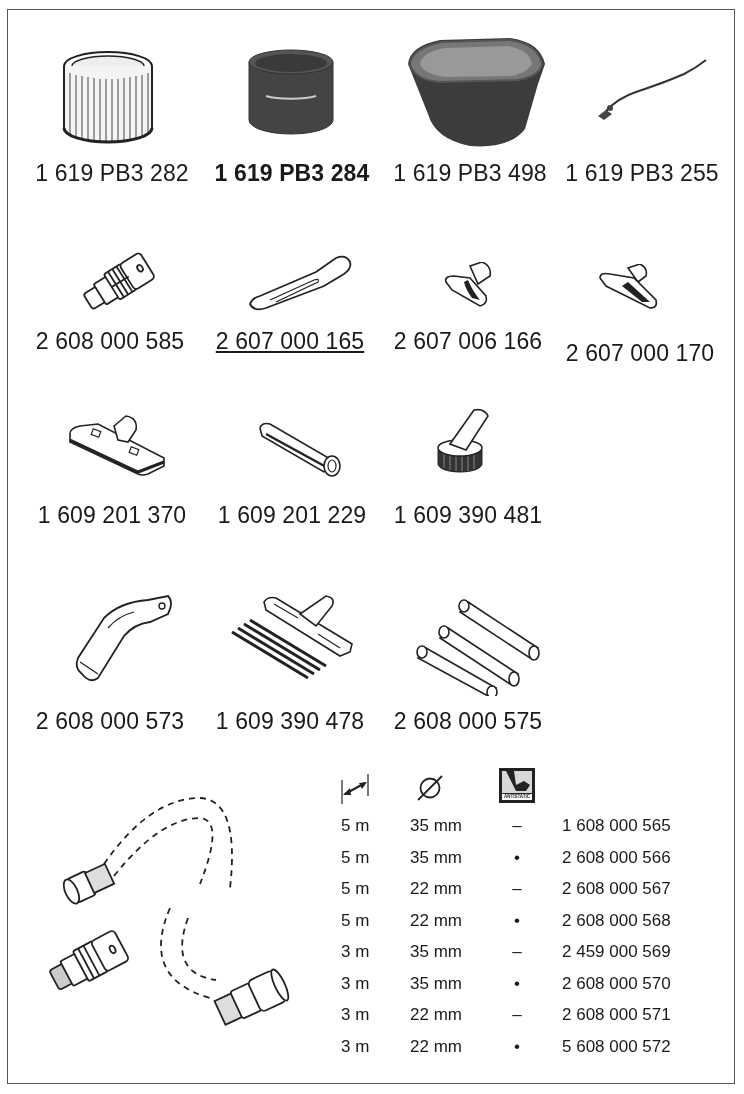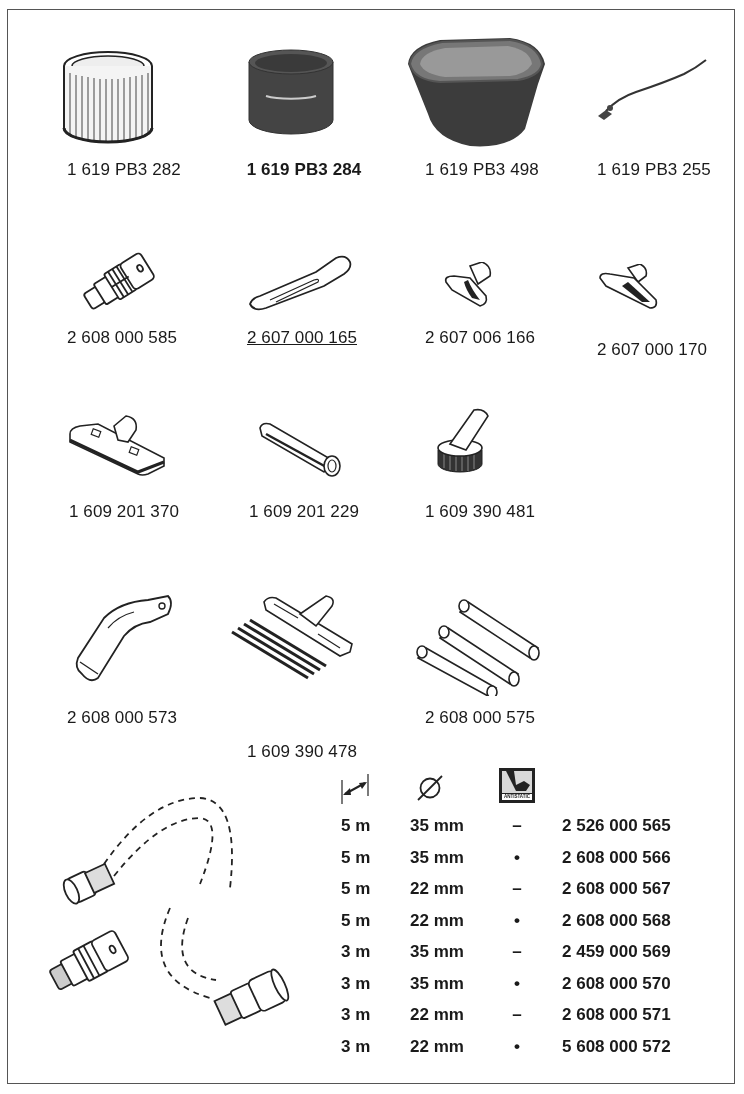--- a/index.html
+++ b/index.html
@@ -2,26 +2,26 @@
 <html><head>
 <meta charset="utf-8">
 <style>
   html, body { margin:0; padding:0; background:#ffffff; }
   body { width:744px; height:1094px; position:relative; overflow:hidden;
          font-family:"Liberation Sans", sans-serif; color:#1a1a1a; }
   .frame { position:absolute; left:7px; top:9px; width:728px; height:1075px;
            border:1.5px solid #555; box-sizing:border-box; }
   .item { position:absolute; width:180px; text-align:center; }
   .item .pic { position:absolute; }
-  .item .label { position:absolute; left:12px; width:180px; text-align:center;
-                 font-size:17px; letter-spacing:0.1px; }
+  .item .label { position:absolute; left:0; width:180px; text-align:center;
+                 font-size:23px; letter-spacing:0.1px; }
   .tbl { position:absolute; left:338px; top:768px; }
   .hdr { position:absolute; }
   .row { position:absolute; font-size:17px; height:24px; }
-  .cell { position:absolute; white-space:nowrap;font-weight:bold; }
+  .cell { position:absolute; white-space:nowrap; }
   .c-len { left:3px; }
   .c-dia { left:72px; }
   .c-as  { left:174px; width:10px; text-align:center; }
   .c-pn  { left:224px; }
 </style>
 </head>
 <body>
 
 <div class="frame"></div>
 
@@ -176,21 +176,21 @@
       <line x1="4" y1="40" x2="80" y2="86"></line>
         <line x1="10" y1="36" x2="86" y2="82"></line>
         <line x1="16" y1="32" x2="92" y2="78"></line>
         <line x1="22" y1="28" x2="98" y2="74"></line>
     </g>
     <path d="M36 10 Q40 4 48 6 L124 52 L122 60 L112 64 L38 18 Z" fill="#fff" stroke="#222" stroke-width="1.6"></path>
     <path d="M72 22 L98 4 Q108 6 104 14 L88 34 Z" fill="#fff" stroke="#222" stroke-width="1.6"></path>
     <path d="M46 12 L70 26" stroke="#222" stroke-width="1.2"></path>
     <path d="M90 42 L112 56" stroke="#222" stroke-width="1.2"></path>
   </svg>
-  <div class="label" style="top:116px;margin-top:34px;">1 609 390 478</div>
+  <div class="label" style="top:116px;">1 609 390 478</div>
 </div>
 
 <div class="item" style="left:378px;top:592px;">
   <svg class="pic" style="left:34px;top:0px;" width="136" height="104" viewBox="0 0 136 104">
     <g fill="#fff" stroke="#222" stroke-width="1.6">
       <path d="M56 10 L126 56 L118 66 L48 20 Z"></path>
       <ellipse cx="122" cy="61" rx="5" ry="7"></ellipse>
       <ellipse cx="52" cy="14" rx="5" ry="6"></ellipse>
       <path d="M36 36 L106 82 L98 92 L28 46 Z"></path>
       <ellipse cx="102" cy="87" rx="5" ry="7"></ellipse>
@@ -251,21 +251,21 @@
     <svg style="position:absolute;left:3px;top:3px;" width="30" height="22" viewBox="0 0 30 22">
       <path d="M4 0 L12 0 L14 14 L22 10 L28 14 L24 20 L14 20 Z" fill="#222"></path>
     </svg>
     <div style="position:absolute;left:3px;top:26px;width:30px;height:6px;background:#fff;font-size:4.5px;line-height:6px;text-align:center;color:#222;font-weight:bold;overflow:hidden;">ANTISTATIC</div>
   </div>
 
   <div class="row" style="top:48px;">
     <span class="cell c-len">5 m</span>
     <span class="cell c-dia">35 mm</span>
     <span class="cell c-as">–</span>
-    <span class="cell c-pn">2 526 000 565</span>
+    <span class="cell c-pn">1 608 000 565</span>
   </div>
   <div class="row" style="top:79.5px;">
     <span class="cell c-len">5 m</span>
     <span class="cell c-dia">35 mm</span>
     <span class="cell c-as">•</span>
     <span class="cell c-pn">2 608 000 566</span>
   </div>
   <div class="row" style="top:111px;">
     <span class="cell c-len">5 m</span>
     <span class="cell c-dia">22 mm</span>

